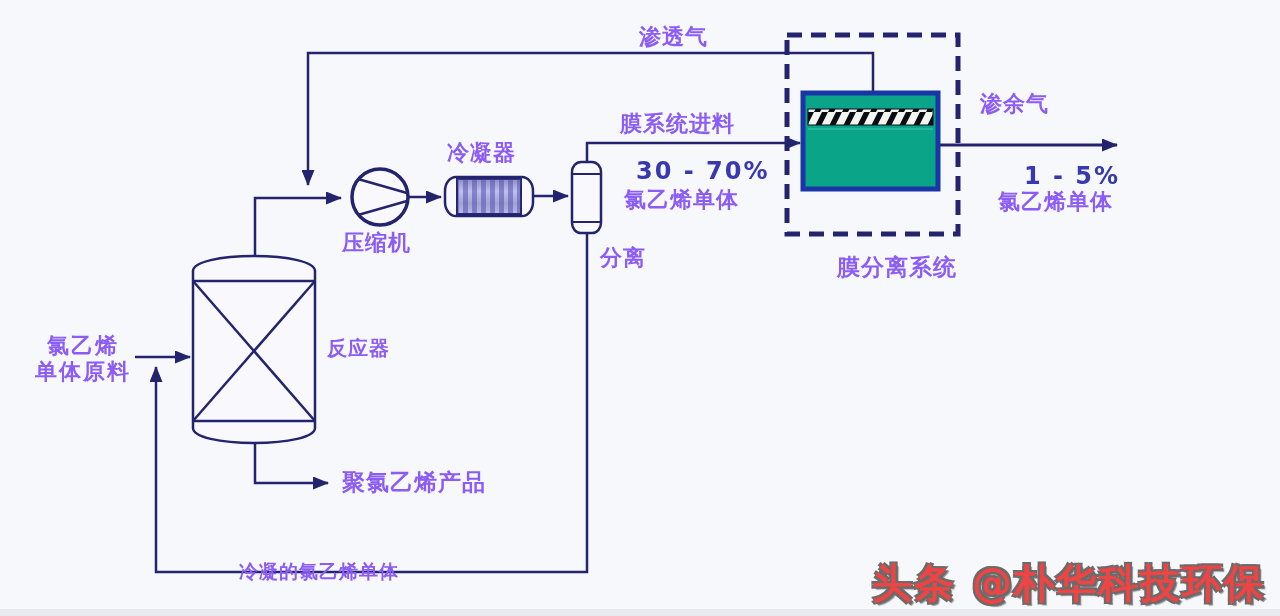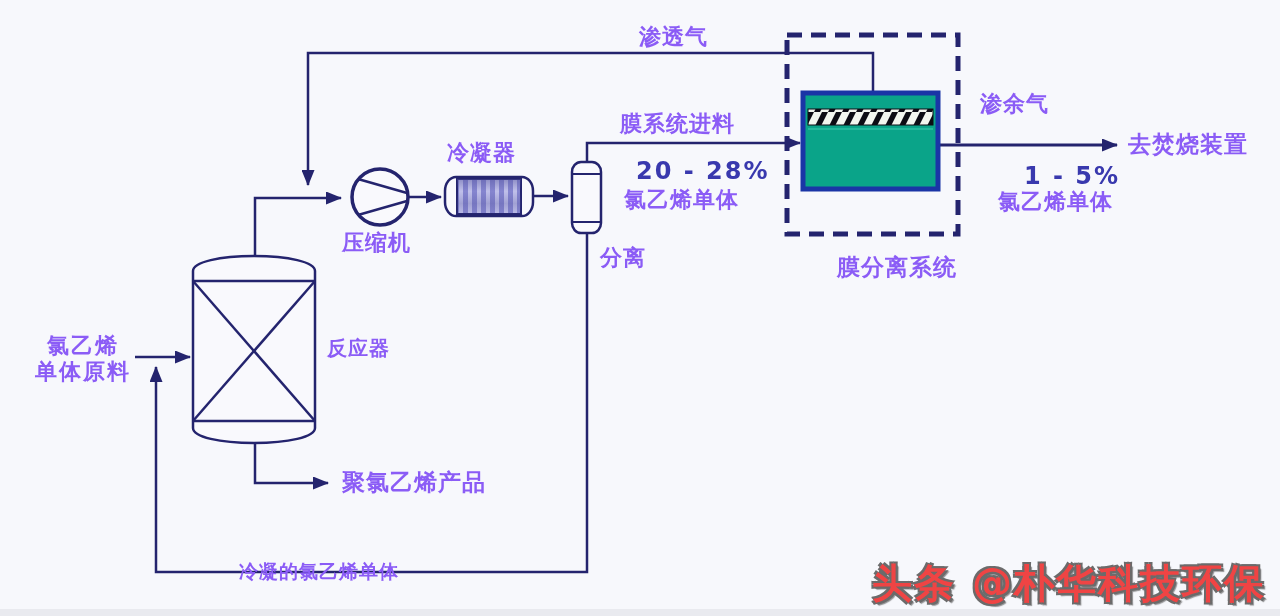--- a/index.html
+++ b/index.html
@@ -109,29 +109,28 @@
     <g>
       <rect x="803" y="93" width="135" height="96" fill="#0aa489" stroke="#1a35a6" stroke-width="5"></rect>
       <rect x="808" y="109" width="125" height="16" fill="url(#hatch)" stroke="#0c0c14" stroke-width="1"></rect>
       <line x1="808" y1="129" x2="933" y2="129" stroke="#25b89c" stroke-width="2"></line>
     </g>
   </svg>
 
   <div class="lbl" style="left:639px;top:24px;">渗透气</div>
 
   <div class="lbl" style="left:620px;top:111px;">膜系统进料</div>
-  <div class="lbl pct" style="left:636px;top:157px;">20 - 28%</div>
+  <div class="lbl pct" style="left:636px;top:157px;">30 - 70%</div>
   <div class="lbl" style="left:624px;top:187px;">氯乙烯单体</div>
 
   <div class="lbl" style="left:447px;top:140px;">冷凝器</div>
   <div class="lbl" style="left:342px;top:230px;">压缩机</div>
   <div class="lbl" style="left:600px;top:245px;">分离</div>
 
   <div class="lbl" style="left:980px;top:91px;">渗余气</div>
-  <div class="lbl" style="left:1128px;top:131px;font-size:23px;">去焚烧装置</div>
   <div class="lbl pct" style="left:1024px;top:162px;">1 - 5%</div>
   <div class="lbl" style="left:998px;top:189px;">氯乙烯单体</div>
 
   <div class="lbl" style="left:813px;top:254px;font-size:23px;margin-left:24px;">膜分离系统</div>
 
   <div class="lbl" style="left:327px;top:336px;font-size:20px;">反应器</div>
 
   <div class="lbl feed-src" style="left:28px;top:333px;">
     <div>氯乙烯</div>
     <div>单体原料</div>

